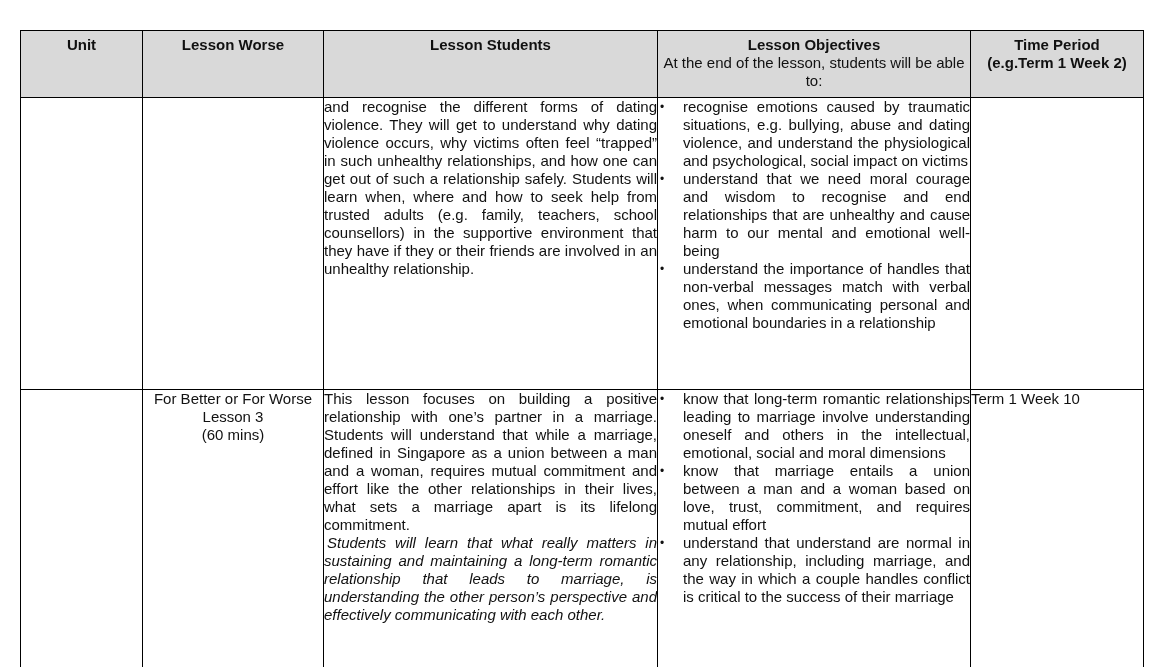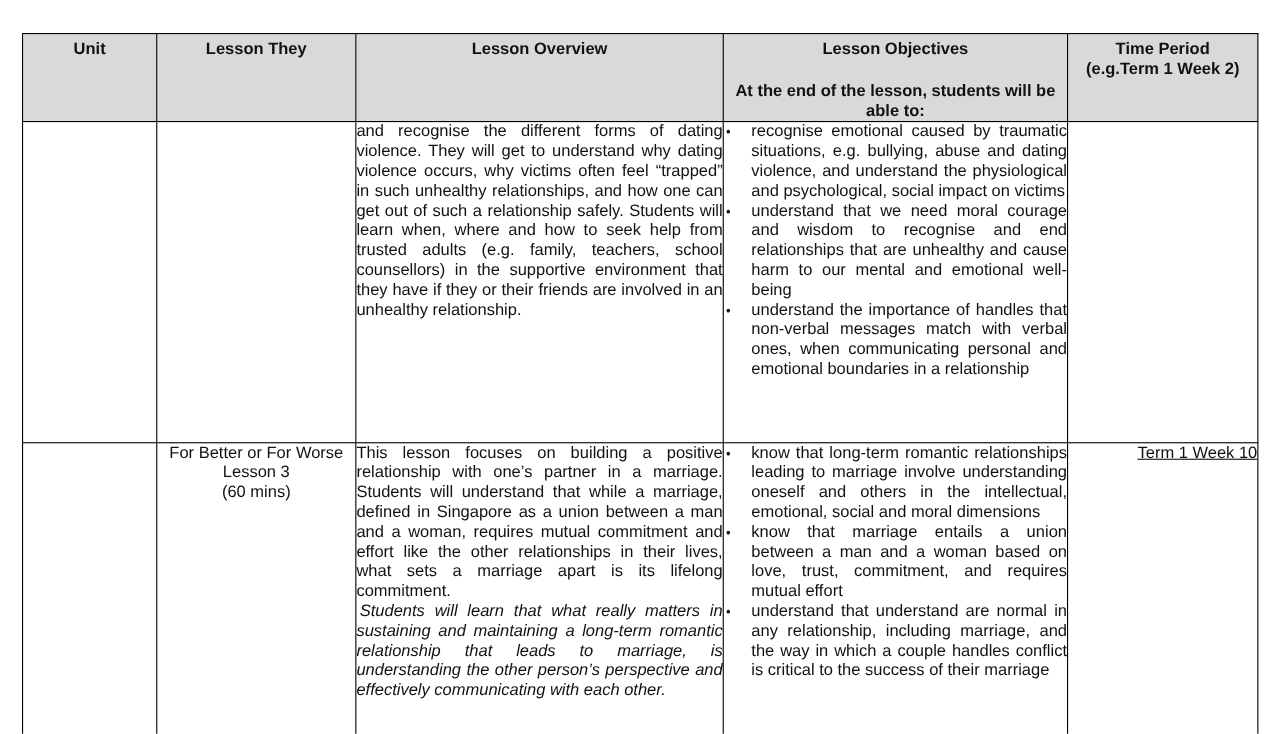--- a/index.html
+++ b/index.html
@@ -19,27 +19,27 @@
     line-height: 18px;
   }
   table.lessons th {
     background: #d9d9d9;
     font-weight: bold;
     text-align: center;
     height: 67px;
     padding-top: 5px;
     box-sizing: border-box;
   }
-  th .sub { font-weight: bold; display: block; margin-top: 20px; }
+  th .sub { font-weight: normal; display: block; }
   td.unit { border-bottom: none; }
   td.unit-cont { border-top: none; border-bottom: none; }
   td.title { text-align: center; padding-top: 2px; }
   td.overview { text-align: justify; padding: 1px 6px 0 8px; }
   td.objectives { padding: 1px 6px 0 8px; }
-  td.period { text-align: right; padding-top: 2px; text-decoration: underline; }
+  td.period { text-align: left; padding-top: 2px; }
   ul.obj { list-style: none; margin: 0; padding: 0; }
   ul.obj li { position: relative; padding-left: 25px; text-align: justify; }
   ul.obj li .bullet { position: absolute; left: 2px; top: 0; font-size: 12px; }
   .row1 td { height: 291px; }
   .row2 td { height: 277px; }
   .ov-p { display: block; }
   .ov-p2 { display: block; text-indent: 3px; font-style: italic; }
 </style>
 </head>
 <body>
@@ -49,42 +49,42 @@
     <colgroup>
       <col style="width:122px">
       <col style="width:181px">
       <col style="width:334px">
       <col style="width:313px">
       <col style="width:173px">
     </colgroup>
     <thead>
       <tr>
         <th><span>Unit</span></th>
-        <th><span>Lesson They</span></th>
-        <th><span>Lesson Overview</span></th>
+        <th><span>Lesson Worse</span></th>
+        <th><span>Lesson Students</span></th>
         <th>
           <span>Lesson Objectives</span>
           <span class="sub">At the end of the lesson, students will be able to:</span>
         </th>
         <th>
           <span>Time Period</span><br>
           <span>(e.g.Term 1 Week 2)</span>
         </th>
       </tr>
     </thead>
     <tbody>
       <tr class="row1">
         <td class="unit"></td>
         <td class="title"></td>
         <td class="overview">
           <span class="ov-p">and recognise the different forms of dating violence. They will get to understand why dating violence occurs, why victims often feel “trapped” in such unhealthy relationships, and how one can get out of such a relationship safely. Students will learn when, where and how to seek help from trusted adults (e.g. family, teachers, school counsellors) in the supportive environment that they have if they or their friends are involved in an unhealthy relationship.</span>
         </td>
         <td class="objectives">
           <ul class="obj">
-            <li><span class="bullet">•</span><span>recognise emotional caused by traumatic situations, e.g. bullying, abuse and dating violence, and understand the physiological and psychological, social impact on victims</span></li>
+            <li><span class="bullet">•</span><span>recognise emotions caused by traumatic situations, e.g. bullying, abuse and dating violence, and understand the physiological and psychological, social impact on victims</span></li>
             <li><span class="bullet">•</span><span>understand that we need moral courage and wisdom to recognise and end relationships that are unhealthy and cause harm to our mental and emotional well-being</span></li>
             <li><span class="bullet">•</span><span>understand the importance of handles that non-verbal messages match with verbal ones, when communicating personal and emotional boundaries in a relationship</span></li>
           </ul>
         </td>
         <td class="period"></td>
       </tr>
       <tr class="row2">
         <td class="unit-cont"></td>
         <td class="title">
           <span>For Better or For Worse</span><br>

